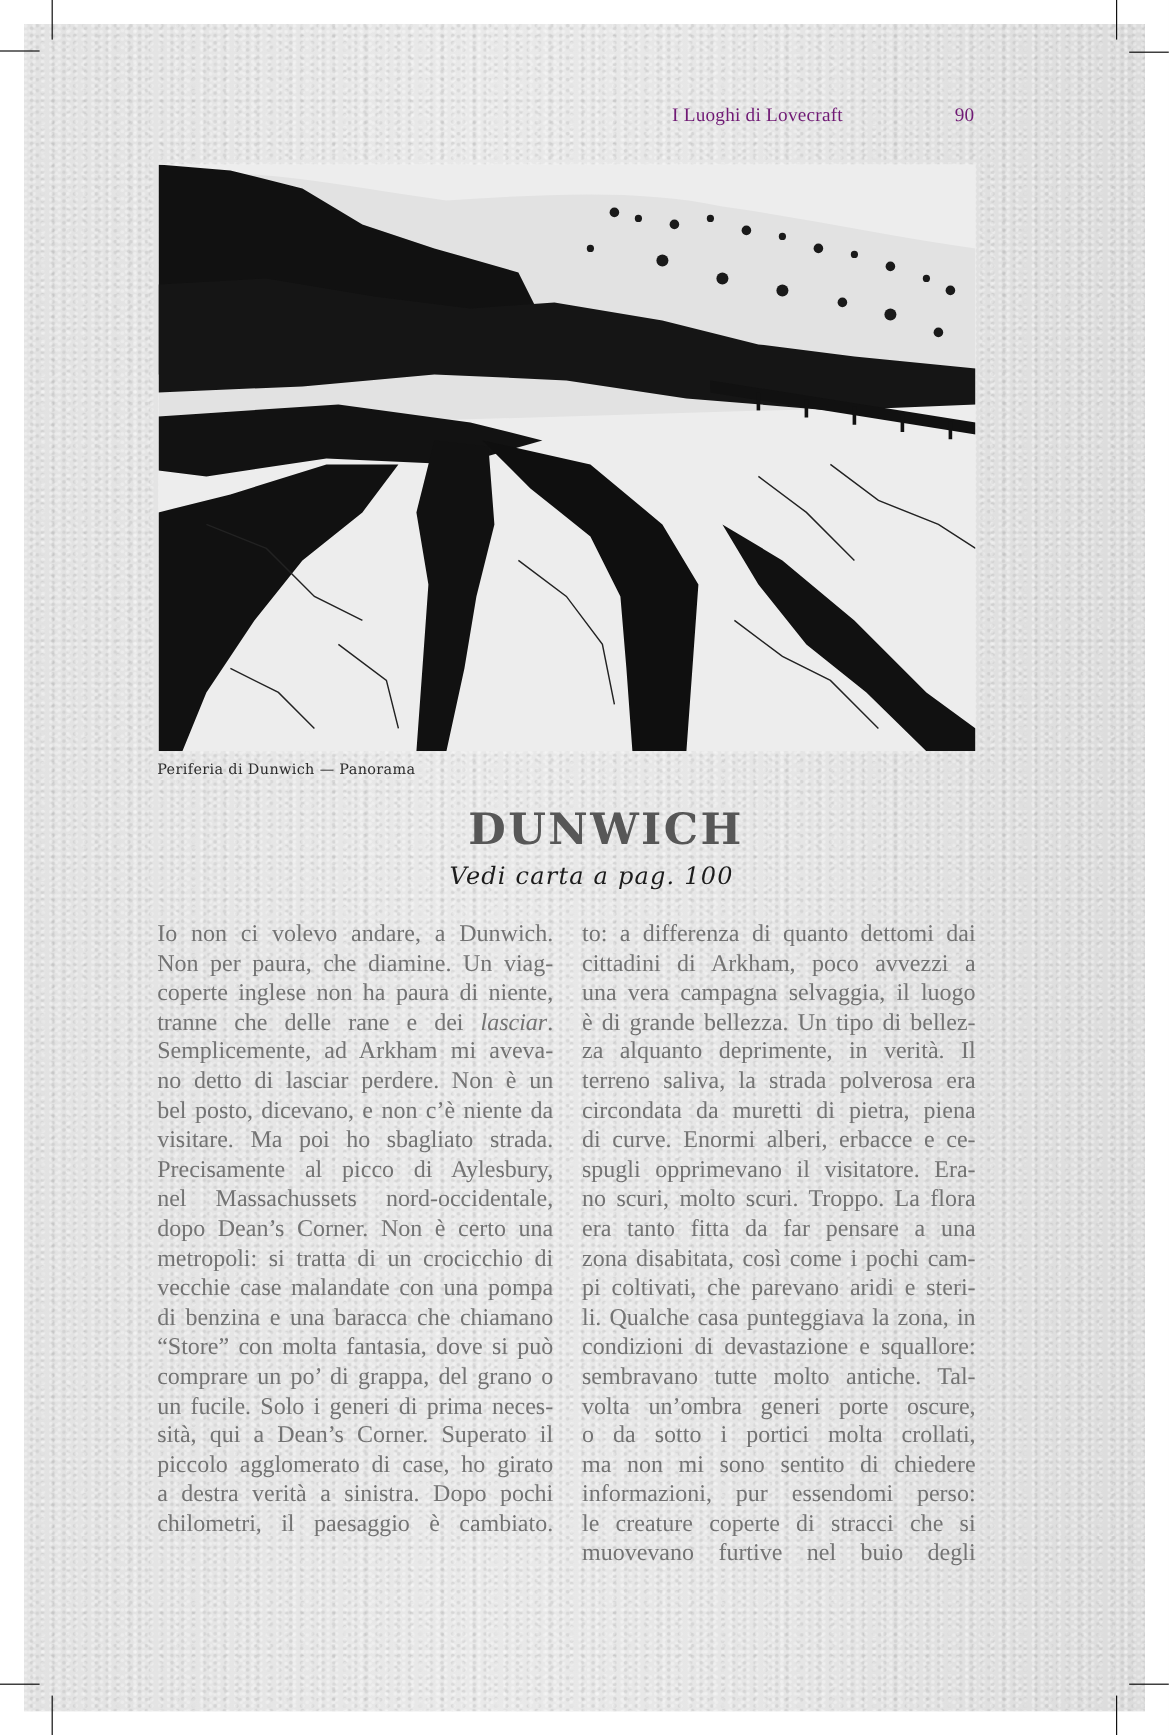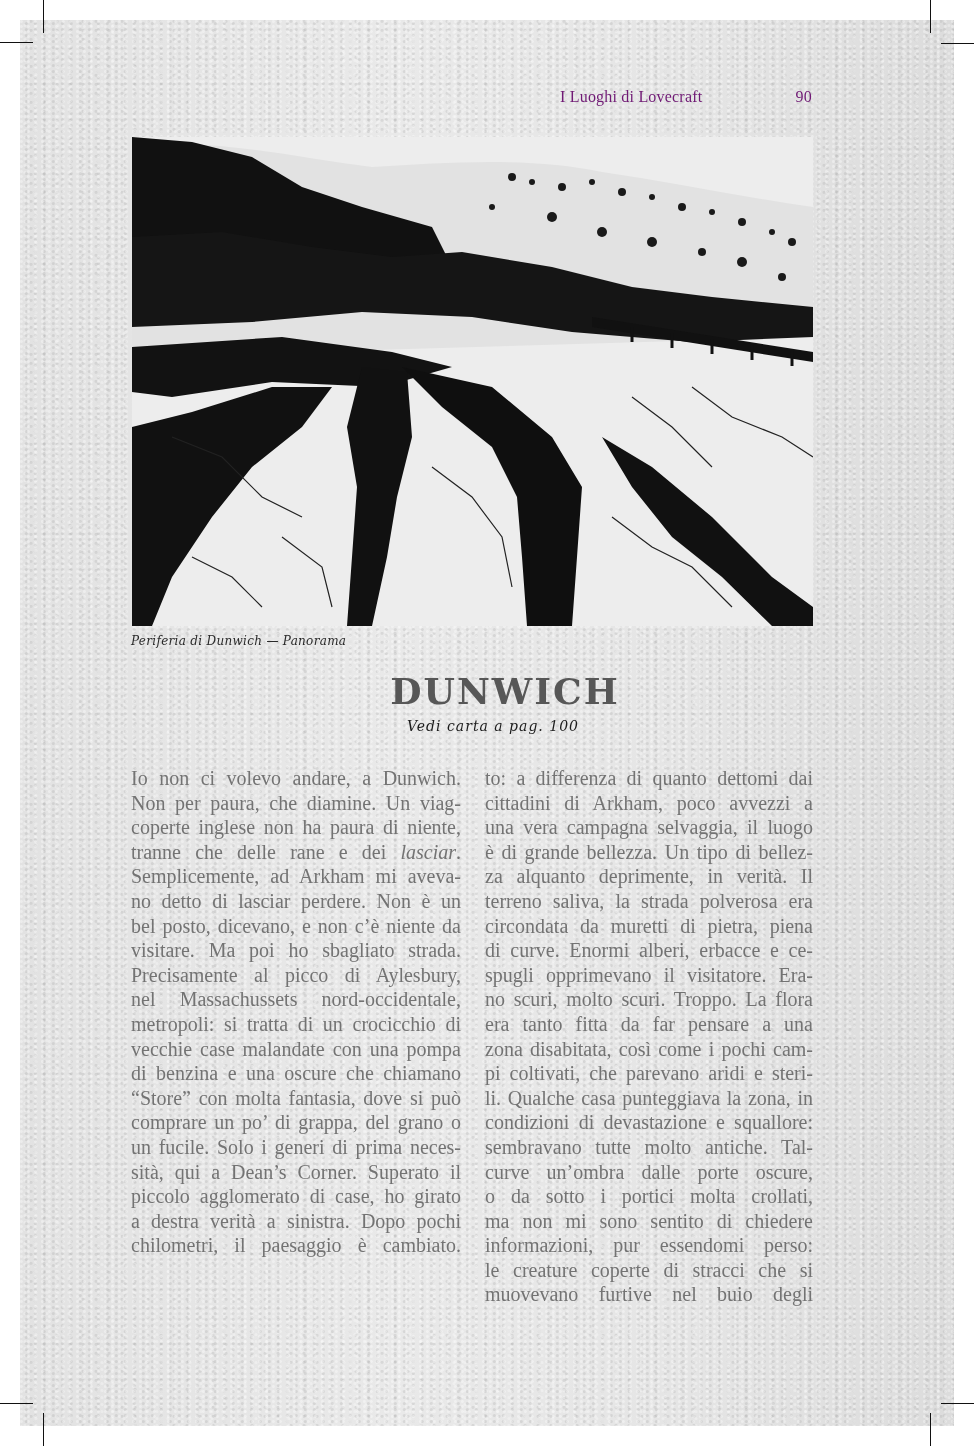--- a/index.html
+++ b/index.html
@@ -58,21 +58,20 @@
       background: #f0f0f0;
       overflow: hidden;
     }
     .illustration svg { display: block; }
 
     .caption {
       position: absolute;
       left: 131px;
       top: 634px;
       font-family: "DejaVu Serif", serif;
-      font-style: italic;
       font-size: 12px;
       color: #2a2a2a;
       letter-spacing: 0.3px;
     }
 
     .title {
       position: absolute;
       left: 0;
       width: 974px;
       top: 670px;
@@ -86,21 +85,21 @@
       box-sizing: border-box;
     }
     .subtitle {
       position: absolute;
       left: 0;
       width: 974px;
       top: 718px;
       text-align: center;
       font-family: "DejaVu Serif", serif;
       font-style: italic;
-      font-size: 14px;
+      font-size: 20px;
       color: #1c1c1c;
       letter-spacing: 1px;
       padding-left: 12px;
       box-sizing: border-box;
     }
 
     .col {
       position: absolute;
       top: 766px;
       width: 330px;
@@ -203,23 +202,24 @@
     <span class="line">Io non ci volevo andare, a Dunwich.</span>
     <span class="line">Non per paura, che diamine. Un viag-</span>
     <span class="line">coperte inglese non ha paura di niente,</span>
     <span class="line">tranne che delle rane e dei <em>lasciar</em>.</span>
     <span class="line">Semplicemente, ad Arkham mi aveva-</span>
     <span class="line">no detto di lasciar perdere. Non è un</span>
     <span class="line">bel posto, dicevano, e non c’è niente da</span>
     <span class="line">visitare. Ma poi ho sbagliato strada.</span>
     <span class="line">Precisamente al picco di Aylesbury,</span>
     <span class="line">nel Massachussets nord-occidentale,</span>
+    <span class="line">dopo Dean’s Corner. Non è certo una</span>
     <span class="line">metropoli: si tratta di un crocicchio di</span>
     <span class="line">vecchie case malandate con una pompa</span>
-    <span class="line">di benzina e una oscure che chiamano</span>
+    <span class="line">di benzina e una baracca che chiamano</span>
     <span class="line">“Store” con molta fantasia, dove si può</span>
     <span class="line">comprare un po’ di grappa, del grano o</span>
     <span class="line">un fucile. Solo i generi di prima neces-</span>
     <span class="line">sità, qui a Dean’s Corner. Superato il</span>
     <span class="line">piccolo agglomerato di case, ho girato</span>
     <span class="line">a destra verità a sinistra. Dopo pochi</span>
     <span class="line">chilometri, il paesaggio è cambiato.</span>
   </div>
 <div class="col right" id="col-right">
     <span class="line">to: a differenza di quanto dettomi dai</span>
@@ -231,19 +231,19 @@
     <span class="line">circondata da muretti di pietra, piena</span>
     <span class="line">di curve. Enormi alberi, erbacce e ce-</span>
     <span class="line">spugli opprimevano il visitatore. Era-</span>
     <span class="line">no scuri, molto scuri. Troppo. La flora</span>
     <span class="line">era tanto fitta da far pensare a una</span>
     <span class="line">zona disabitata, così come i pochi cam-</span>
     <span class="line">pi coltivati, che parevano aridi e steri-</span>
     <span class="line">li. Qualche casa punteggiava la zona, in</span>
     <span class="line">condizioni di devastazione e squallore:</span>
     <span class="line">sembravano tutte molto antiche. Tal-</span>
-    <span class="line">curve un’ombra dalle porte oscure,</span>
+    <span class="line">volta un’ombra generi porte oscure,</span>
     <span class="line">o da sotto i portici molta crollati,</span>
     <span class="line">ma non mi sono sentito di chiedere</span>
     <span class="line">informazioni, pur essendomi perso:</span>
     <span class="line">le creature coperte di stracci che si</span>
     <span class="line">muovevano furtive nel buio degli</span>
   </div>
 
 </body></html>

